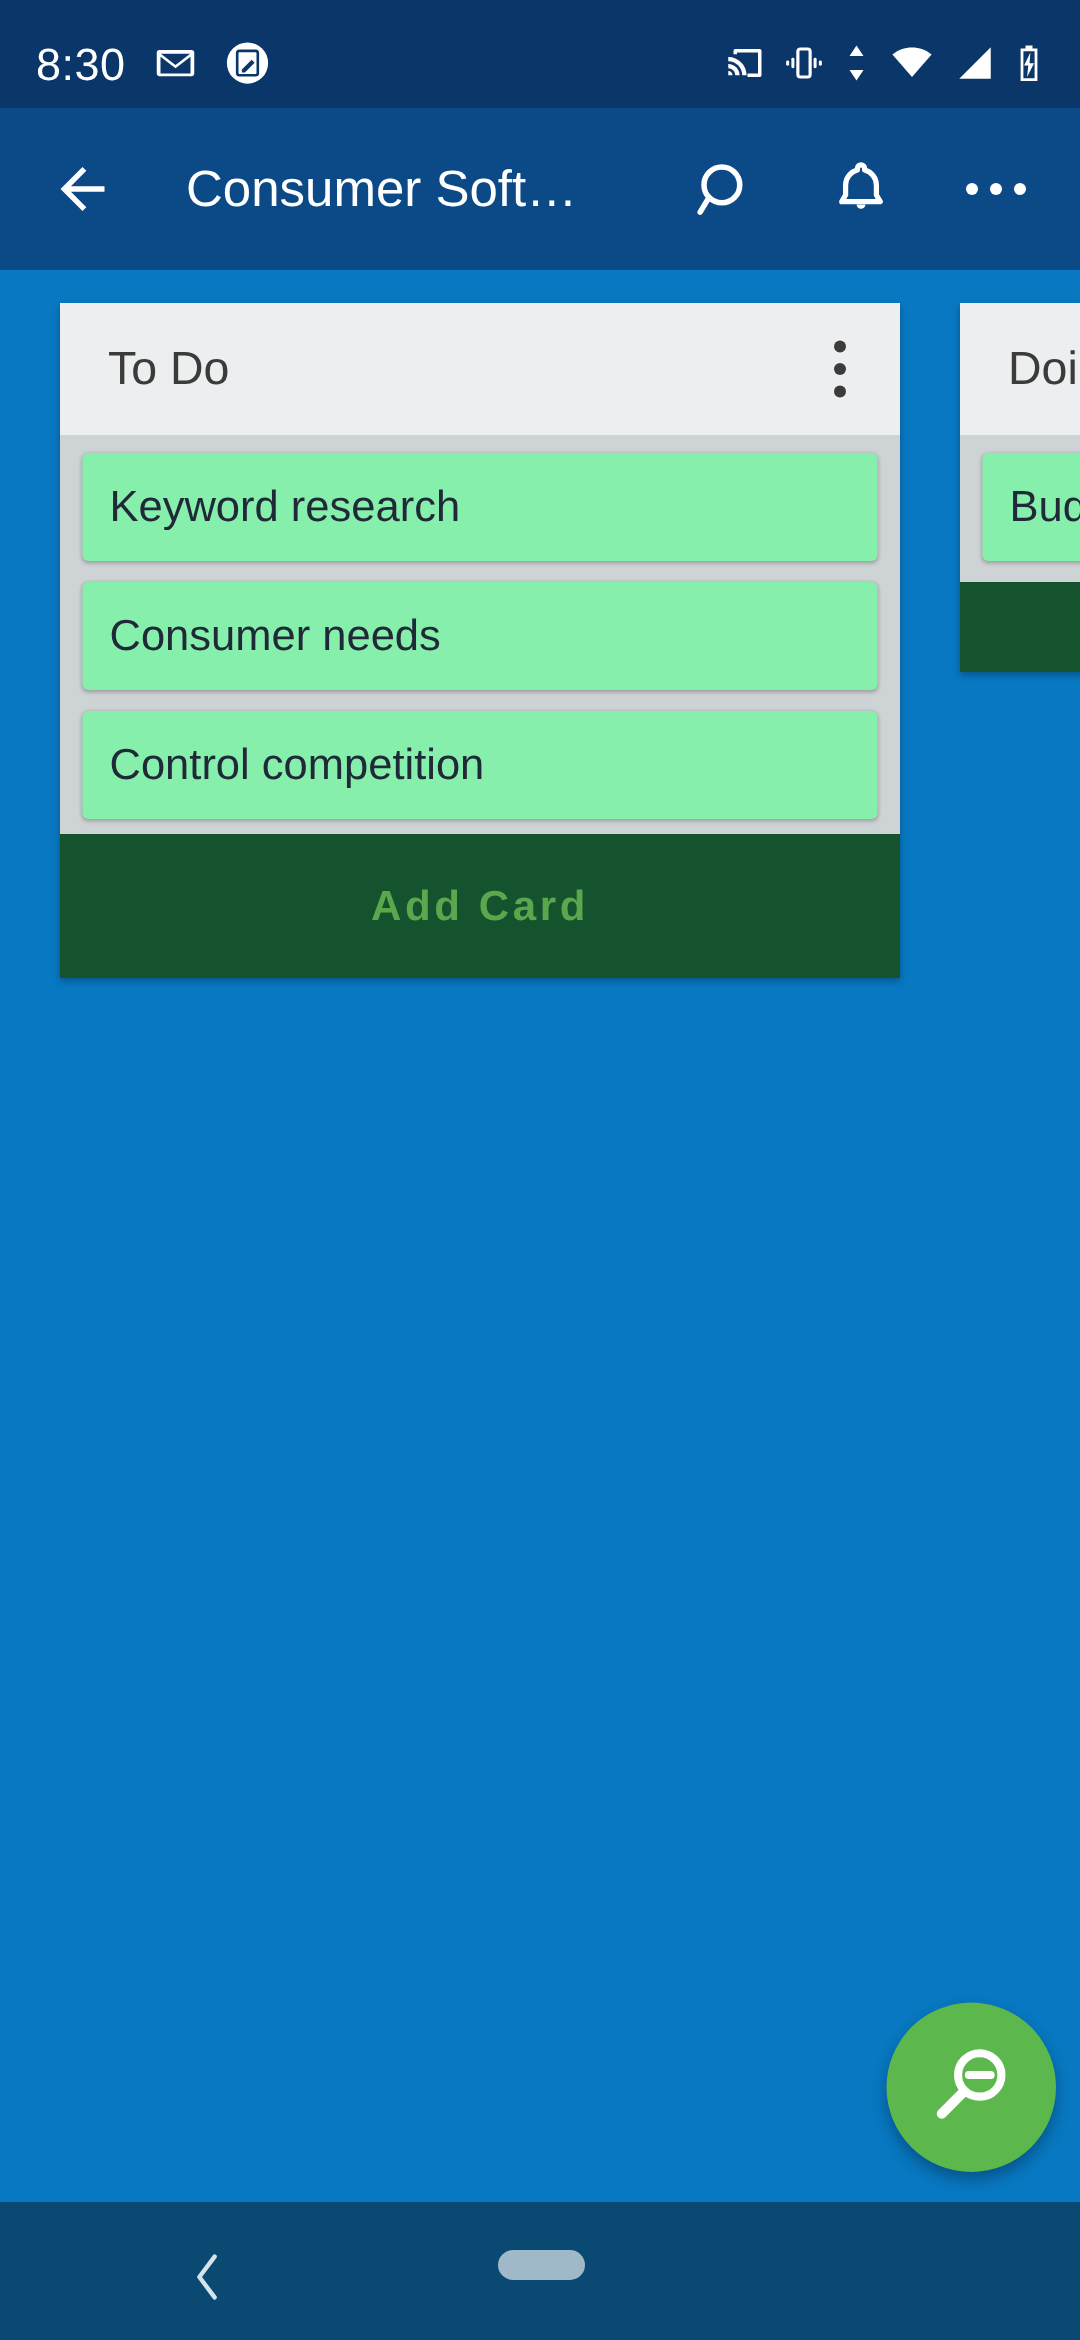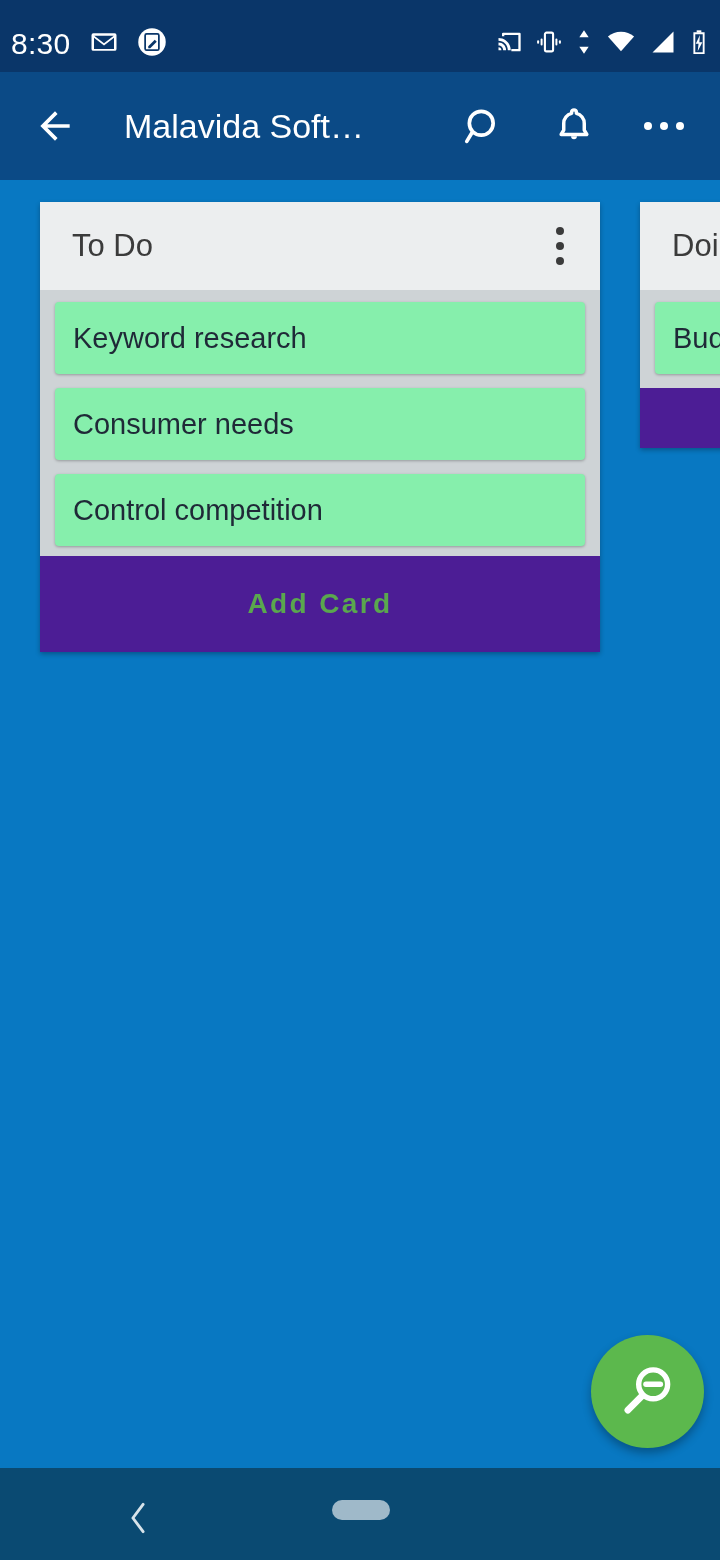--- a/index.html
+++ b/index.html
@@ -7,21 +7,21 @@
     width:720px; height:1560px;
     font-family:"Liberation Sans", sans-serif;
     background:#0878c2; overflow:hidden;
   }
   #screen { position:relative; width:720px; height:1560px; background:#0878c2; }
 
   
   #status-bar {
     position:absolute; top:0; left:0; width:720px; height:88px;
     background:#0a3669; display:flex; align-items:center;
-    padding:0 11px; color:#ffffff;text-align:center;
+    padding:0 24px; color:#ffffff;text-align:center;
   }
   #status-left { display:flex; align-items:center; gap:18px; }
   .status-time { font-size:30px; letter-spacing:0.3px; color:#fff; }
   #status-right { margin-left:auto; display:flex; align-items:center; gap:12px; }
   .sicon { display:block; }
 
   
   #app-bar {
     position:absolute; top:72px; left:0; width:720px; height:108px;
     background:#0b4a86; display:flex; align-items:center;
@@ -69,21 +69,21 @@
     background:#86efac;
     border-radius:4px;
     min-height:72px;
     display:flex; align-items:center;
     padding:0 18px;
     box-shadow:0 1px 3px rgba(0,0,0,0.28);
   }
   .card-title { font-size:29px; color:#1f2937; white-space:nowrap; overflow:hidden; }
 
   .list-footer {
-    height:96px; background:#4c1d95;
+    height:96px; background:#14532d;
     display:flex; align-items:center; justify-content:center;
     flex:0 0 auto;
     text-align:right;
   }
   .add-card-label {
     font-size:28px; color:#5aa74e; font-weight:bold; letter-spacing:2.4px;
   }
   #list-doing .list-footer { height:60px; }
   #list-doing .list-body { padding-bottom:14px; }
 
@@ -170,21 +170,21 @@
       </span>
     </div>
   </div>
 
   <div id="app-bar">
     <div id="back-button">
       <svg width="44" height="44" viewBox="0 0 24 24">
           <path fill="#ffffff" d="M20 11H7.8l5.6-5.6-1.4-1.4L4 12l8 8 1.4-1.4L7.8 13H20v-2Z"></path>
         </svg>
     </div>
-    <div id="app-title">Malavida Soft…</div>
+    <div id="app-title">Consumer Soft…</div>
     <div id="app-actions">
       <div class="act-btn">
         <svg width="44" height="44" viewBox="0 0 24 24">
             <path fill="none" stroke="#ffffff" stroke-width="2" stroke-linecap="round" d="M10.5 4a6.5 6.5 0 1 1 0 13 6.5 6.5 0 0 1 0-13Zm-4.9 11.4L2.6 20.4"></path>
           </svg>
       </div>
       <div class="act-btn">
         <svg width="44" height="44" viewBox="0 0 24 24">
             <path fill="none" stroke="#ffffff" stroke-width="1.9" stroke-linejoin="round" d="M12 3.2a1.3 1.3 0 0 1 1.3 1.3v.6A5.6 5.6 0 0 1 17.6 10.6v3.6l1.4 2.4H5l1.4-2.4v-3.6A5.6 5.6 0 0 1 10.7 5.1v-.6A1.3 1.3 0 0 1 12 3.2Z"></path>
             <path fill="#ffffff" d="M10.4 17.6h3.2a1.6 1.6 0 0 1-3.2 0Z"></path>

